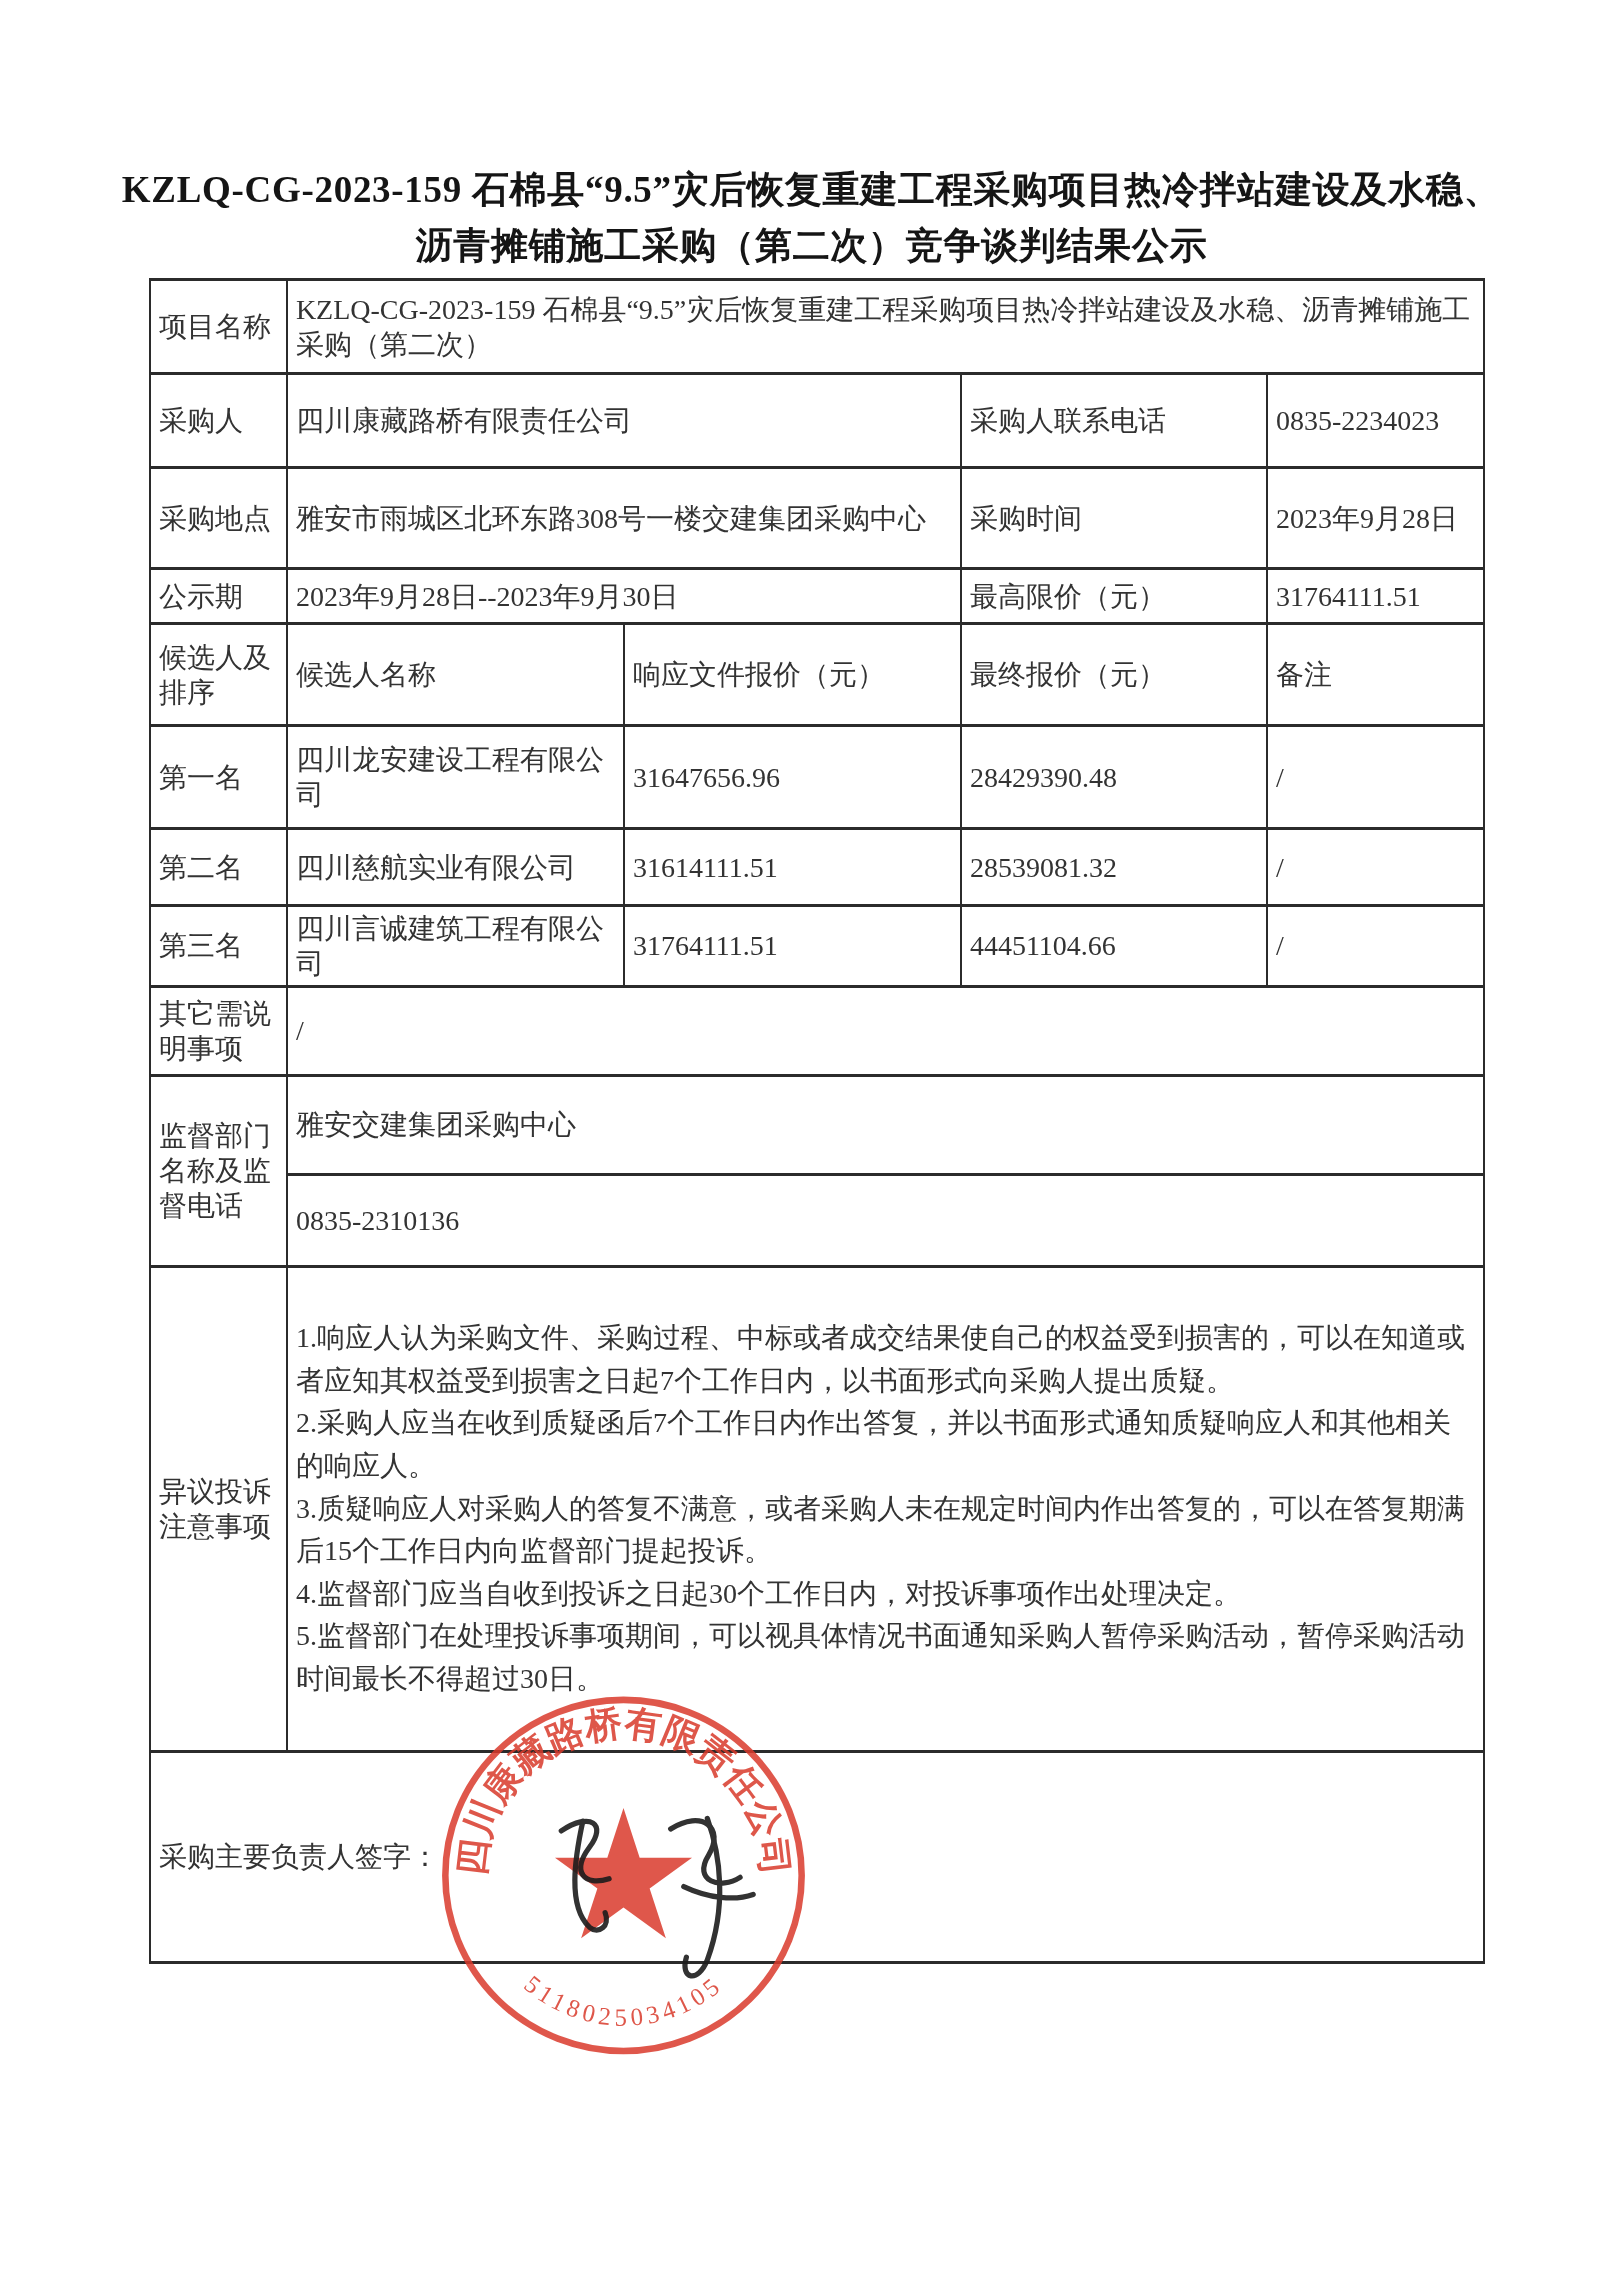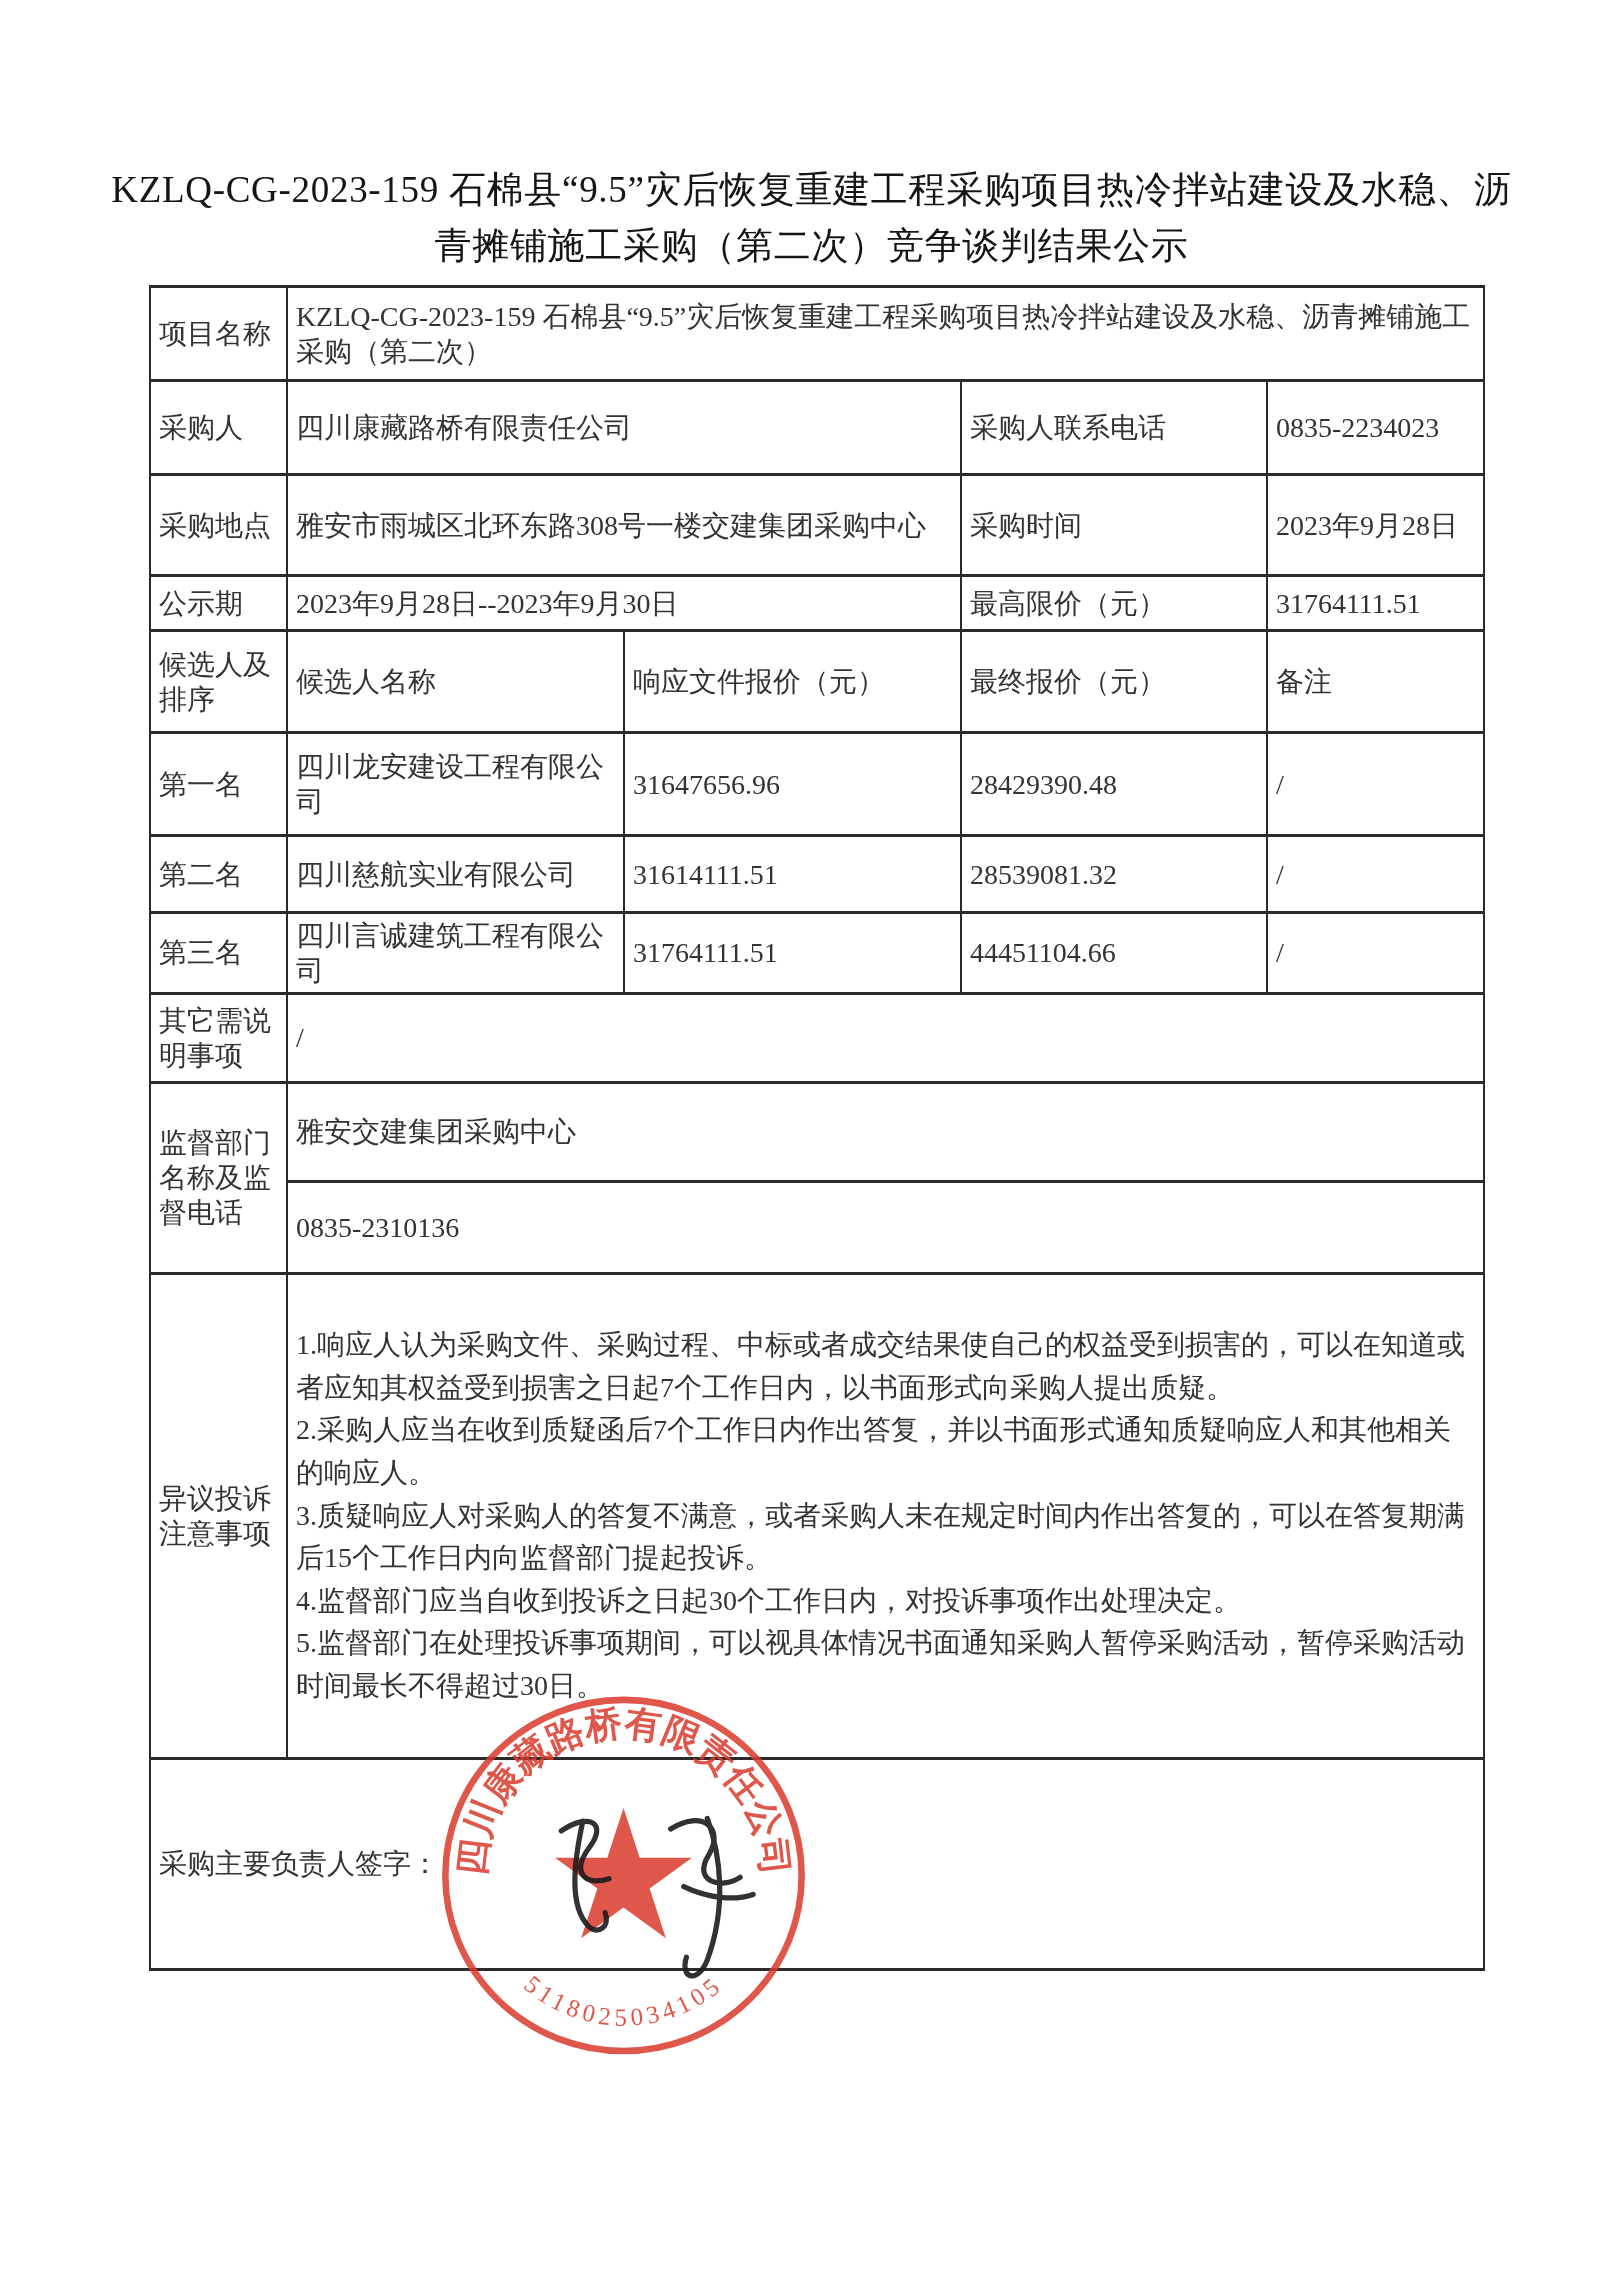--- a/index.html
+++ b/index.html
@@ -9,28 +9,28 @@
     background:#ffffff;
     font-family:"Liberation Serif","DejaVu Serif",serif;
     color:#333;
     overflow:hidden;
   }
   .title{
     position:absolute;
     left:111px;top:162px;width:1401px;
     text-align:center;
     font-size:37px;
-    font-weight:normal;
+    font-weight:bold;
     color:#151515;
     line-height:1.52;
     letter-spacing:0.7px;
   }
   table.main{
     position:absolute;
-    left:149px;top:285px;
+    left:149px;top:278px;
     width:1335px;
     border-collapse:collapse;
     table-layout:fixed;
   }
   table.main td{
     border:2px solid #2b2b2b;
     border-top-width:3.9px;
     border-bottom-width:3.9px;
     font-size:28px;
     line-height:1.25;

